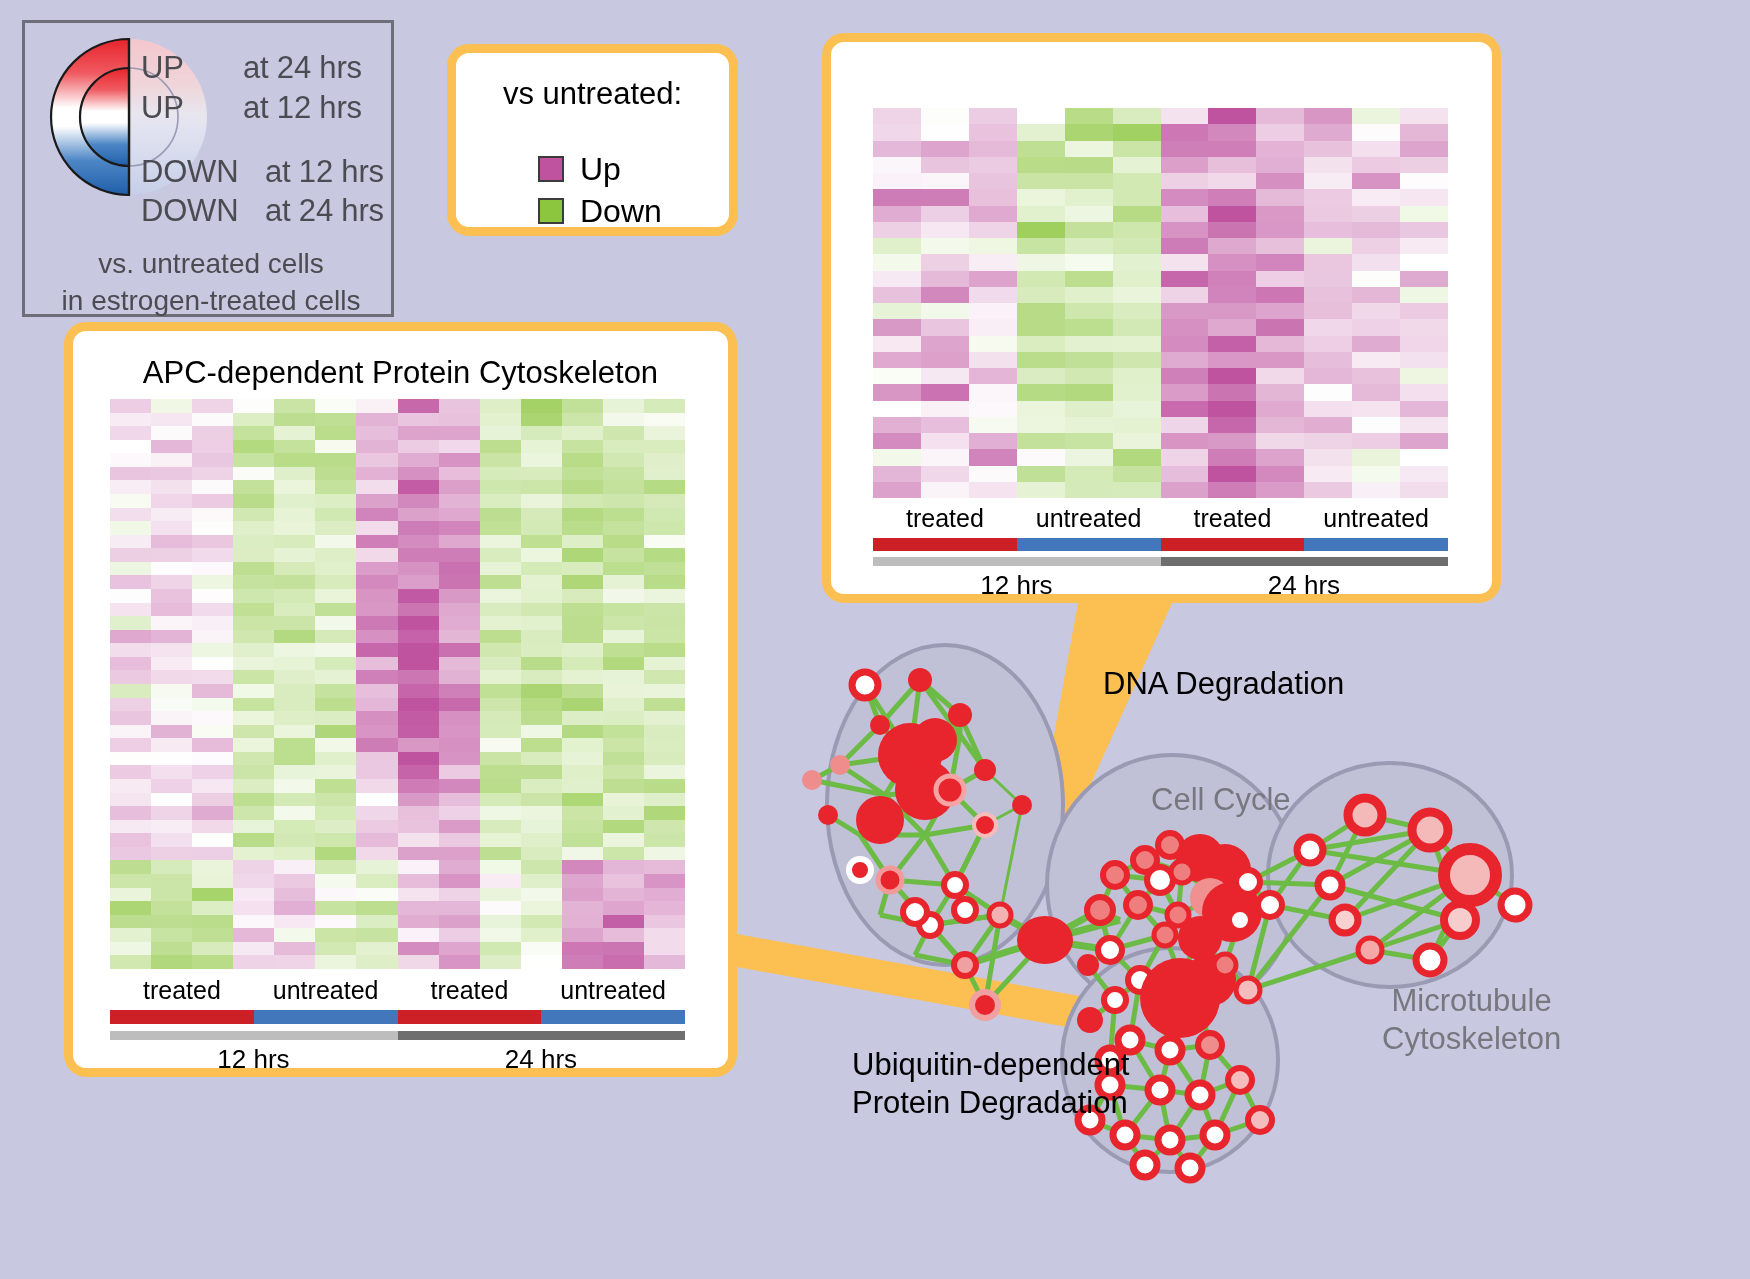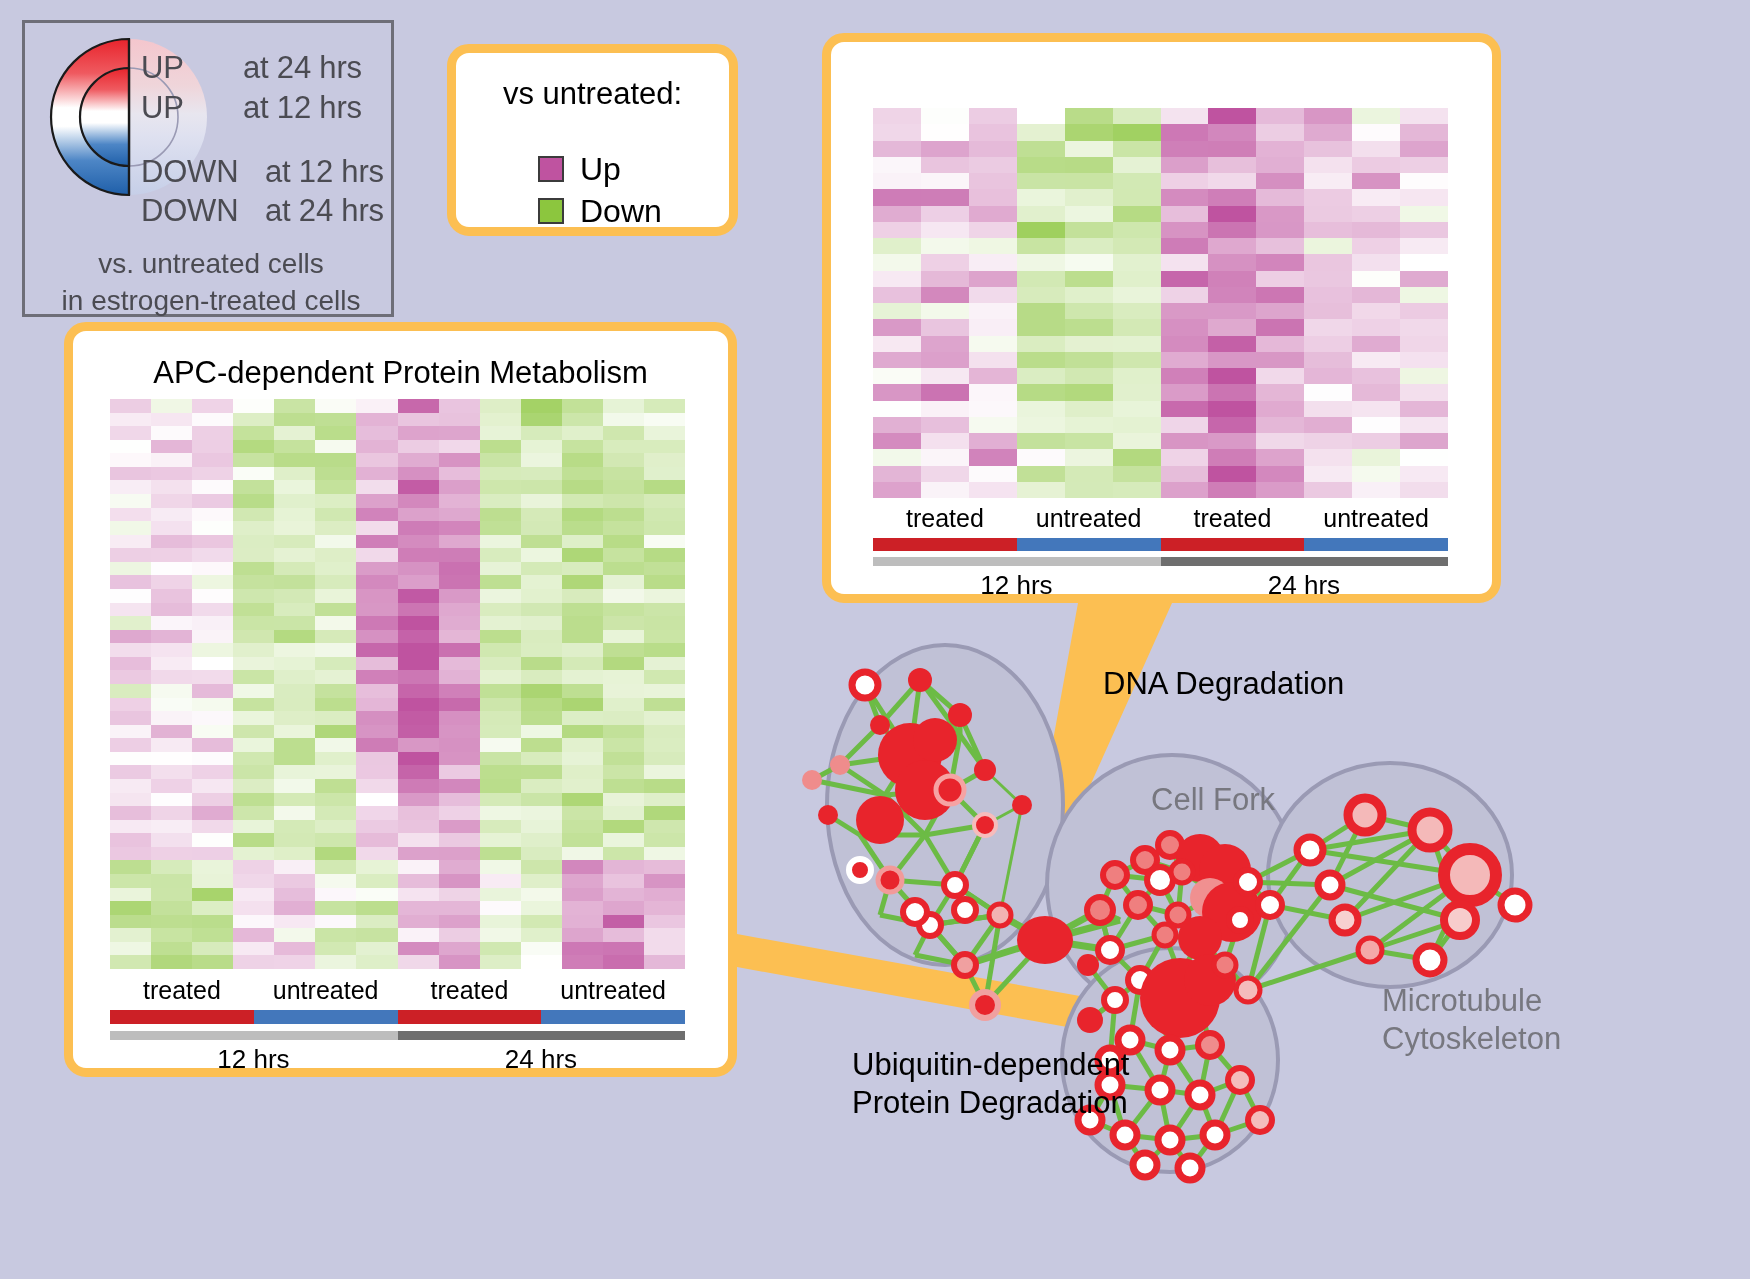--- a/index.html
+++ b/index.html
@@ -67,21 +67,21 @@
   .hrs-row{position:absolute;display:flex;}
   .hrs-row span{text-align:center;font-size:26px;color:#000;}
 
   
   #network{position:absolute;left:770px;top:620px;width:960px;height:655px;}
 
   
   .net-label{position:absolute;white-space:nowrap;}
   #lbl-dna{left:1103px;top:666px;font-size:31px;color:#000;}
   #lbl-cc{left:1151px;top:782px;font-size:31px;color:#77777f;}
-  #lbl-mt{left:1382px;top:982px;font-size:31px;color:#77777f;line-height:38px;text-align:left;}
+  #lbl-mt{left:1382px;top:982px;font-size:31px;color:#77777f;line-height:38px;text-align:center;}
   #lbl-ub{left:852px;top:1046px;font-size:31px;color:#000;line-height:38px;}
 </style>
 </head>
 <body>
 
 <div class="stage">
 
   <div id="wheel-legend">
     <div id="wheel-wrap">
       <svg width="160" height="160" viewBox="0 0 160 160">
@@ -457,21 +457,21 @@
         <div style="flex: 1 1 0%; background: rgb(110, 110, 110);"></div>
       </div>
 
     <div class="hrs-row" style="left:42px;top:528px;width:575px;">
       <span style="width:287px;">12 hrs</span>
       <span style="width:288px;">24 hrs</span>
     </div>
   </div>
 
   <div id="apc-card" class="orange-card">
-    <div class="panel-title" style="top:24px;">APC-dependent Protein Metabolism</div>
+    <div class="panel-title" style="top:24px;">APC-dependent Protein Cytoskeleton</div>
 
     <div class="hm" id="hm-apc" style="left: 37px; top: 68px; width: 575px; height: 570px; grid-template-columns: repeat(14, 1fr); grid-template-rows: repeat(42, 1fr);">
         <div style="background: rgb(236, 205, 227);"></div>
         <div style="background: rgb(240, 247, 229);"></div>
         <div style="background: rgb(239, 211, 231);"></div>
         <div style="background: rgb(253, 254, 251);"></div>
         <div style="background: rgb(201, 228, 164);"></div>
         <div style="background: rgb(250, 252, 246);"></div>
         <div style="background: rgb(250, 241, 247);"></div>
         <div style="background: rgb(199, 104, 171);"></div>
@@ -1369,21 +1369,21 @@
       <circle cx="400" cy="520" r="12" fill="#fff" stroke="#e8242c" stroke-width="7"></circle>
       <circle cx="445" cy="515" r="12" fill="#fff" stroke="#e8242c" stroke-width="7"></circle>
       <circle cx="375" cy="545" r="12" fill="#fff" stroke="#e8242c" stroke-width="7"></circle>
       <circle cx="420" cy="548" r="12" fill="#fff" stroke="#e8242c" stroke-width="7"></circle>
       <circle cx="490" cy="500" r="12" fill="#f4bcbc" stroke="#e8242c" stroke-width="6"></circle>
       <circle cx="320" cy="500" r="12" fill="#fff" stroke="#e8242c" stroke-width="7"></circle>
     </g>
   </svg>
 
   <div class="net-label" id="lbl-dna">DNA Degradation</div>
-  <div class="net-label" id="lbl-cc">Cell Fork</div>
+  <div class="net-label" id="lbl-cc">Cell Cycle</div>
   <div class="net-label" id="lbl-mt">
     <div>Microtubule</div>
     <div>Cytoskeleton</div>
   </div>
   <div class="net-label" id="lbl-ub">
     <div>Ubiquitin-dependent</div>
     <div>Protein Degradation</div>
   </div>
 
 </div>

